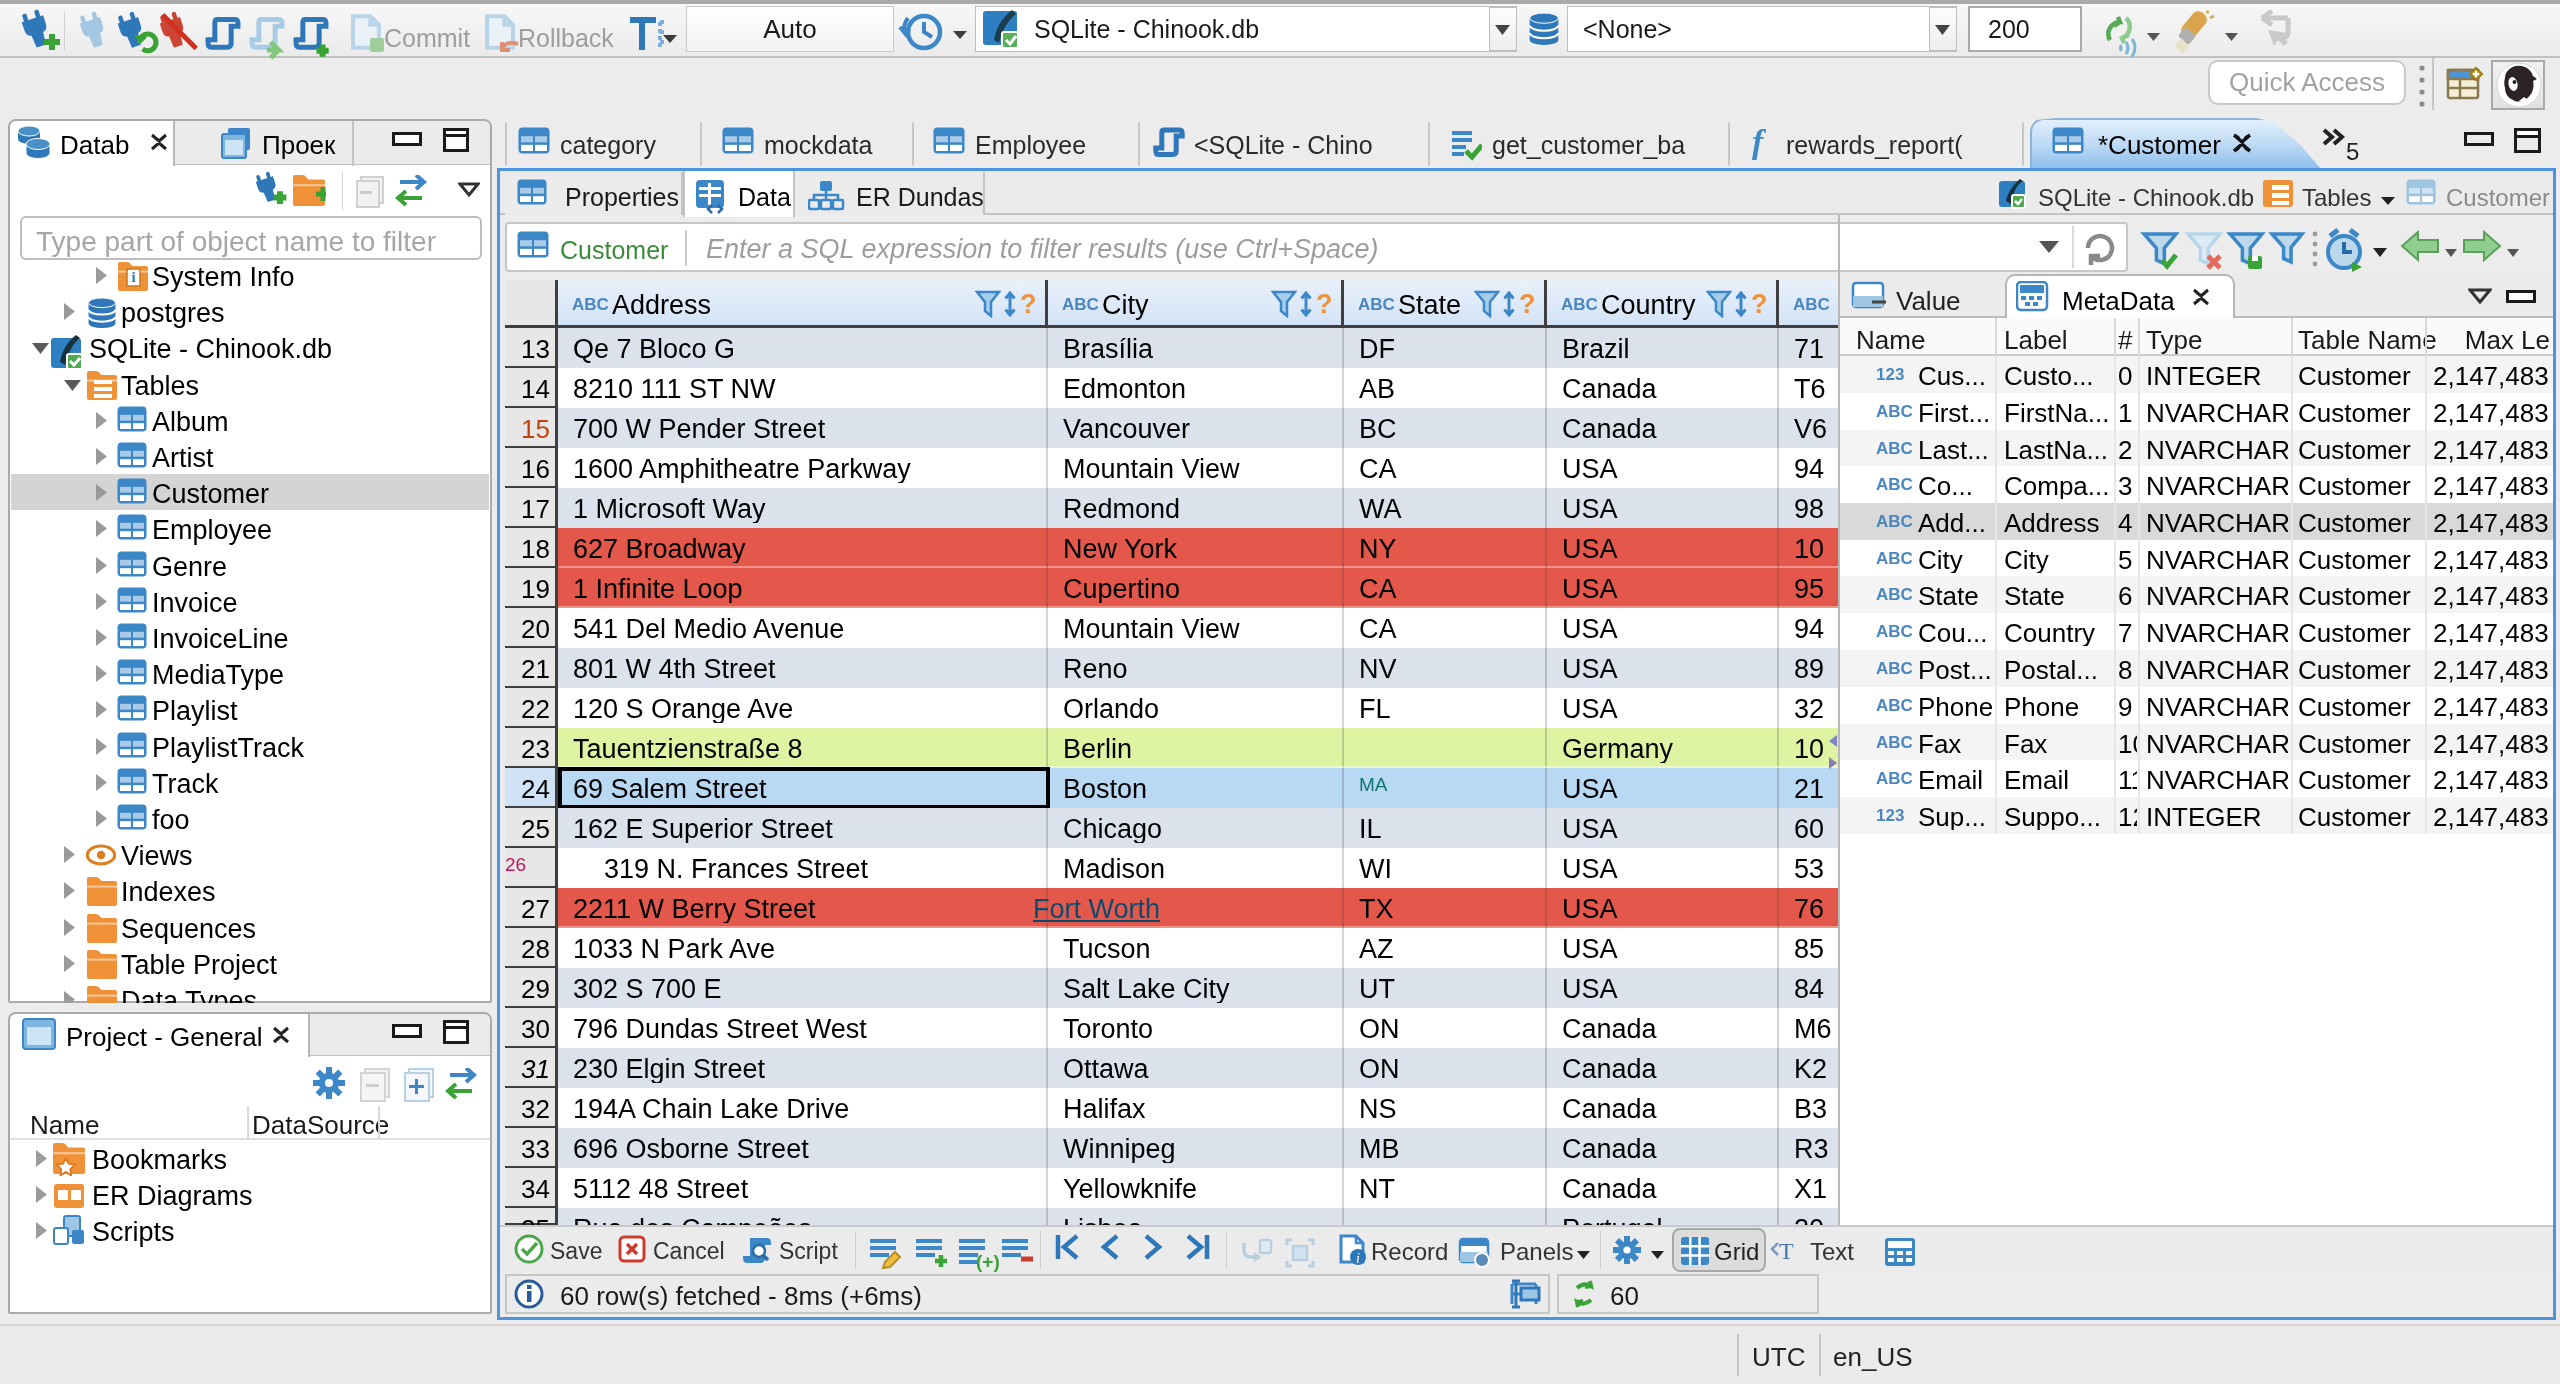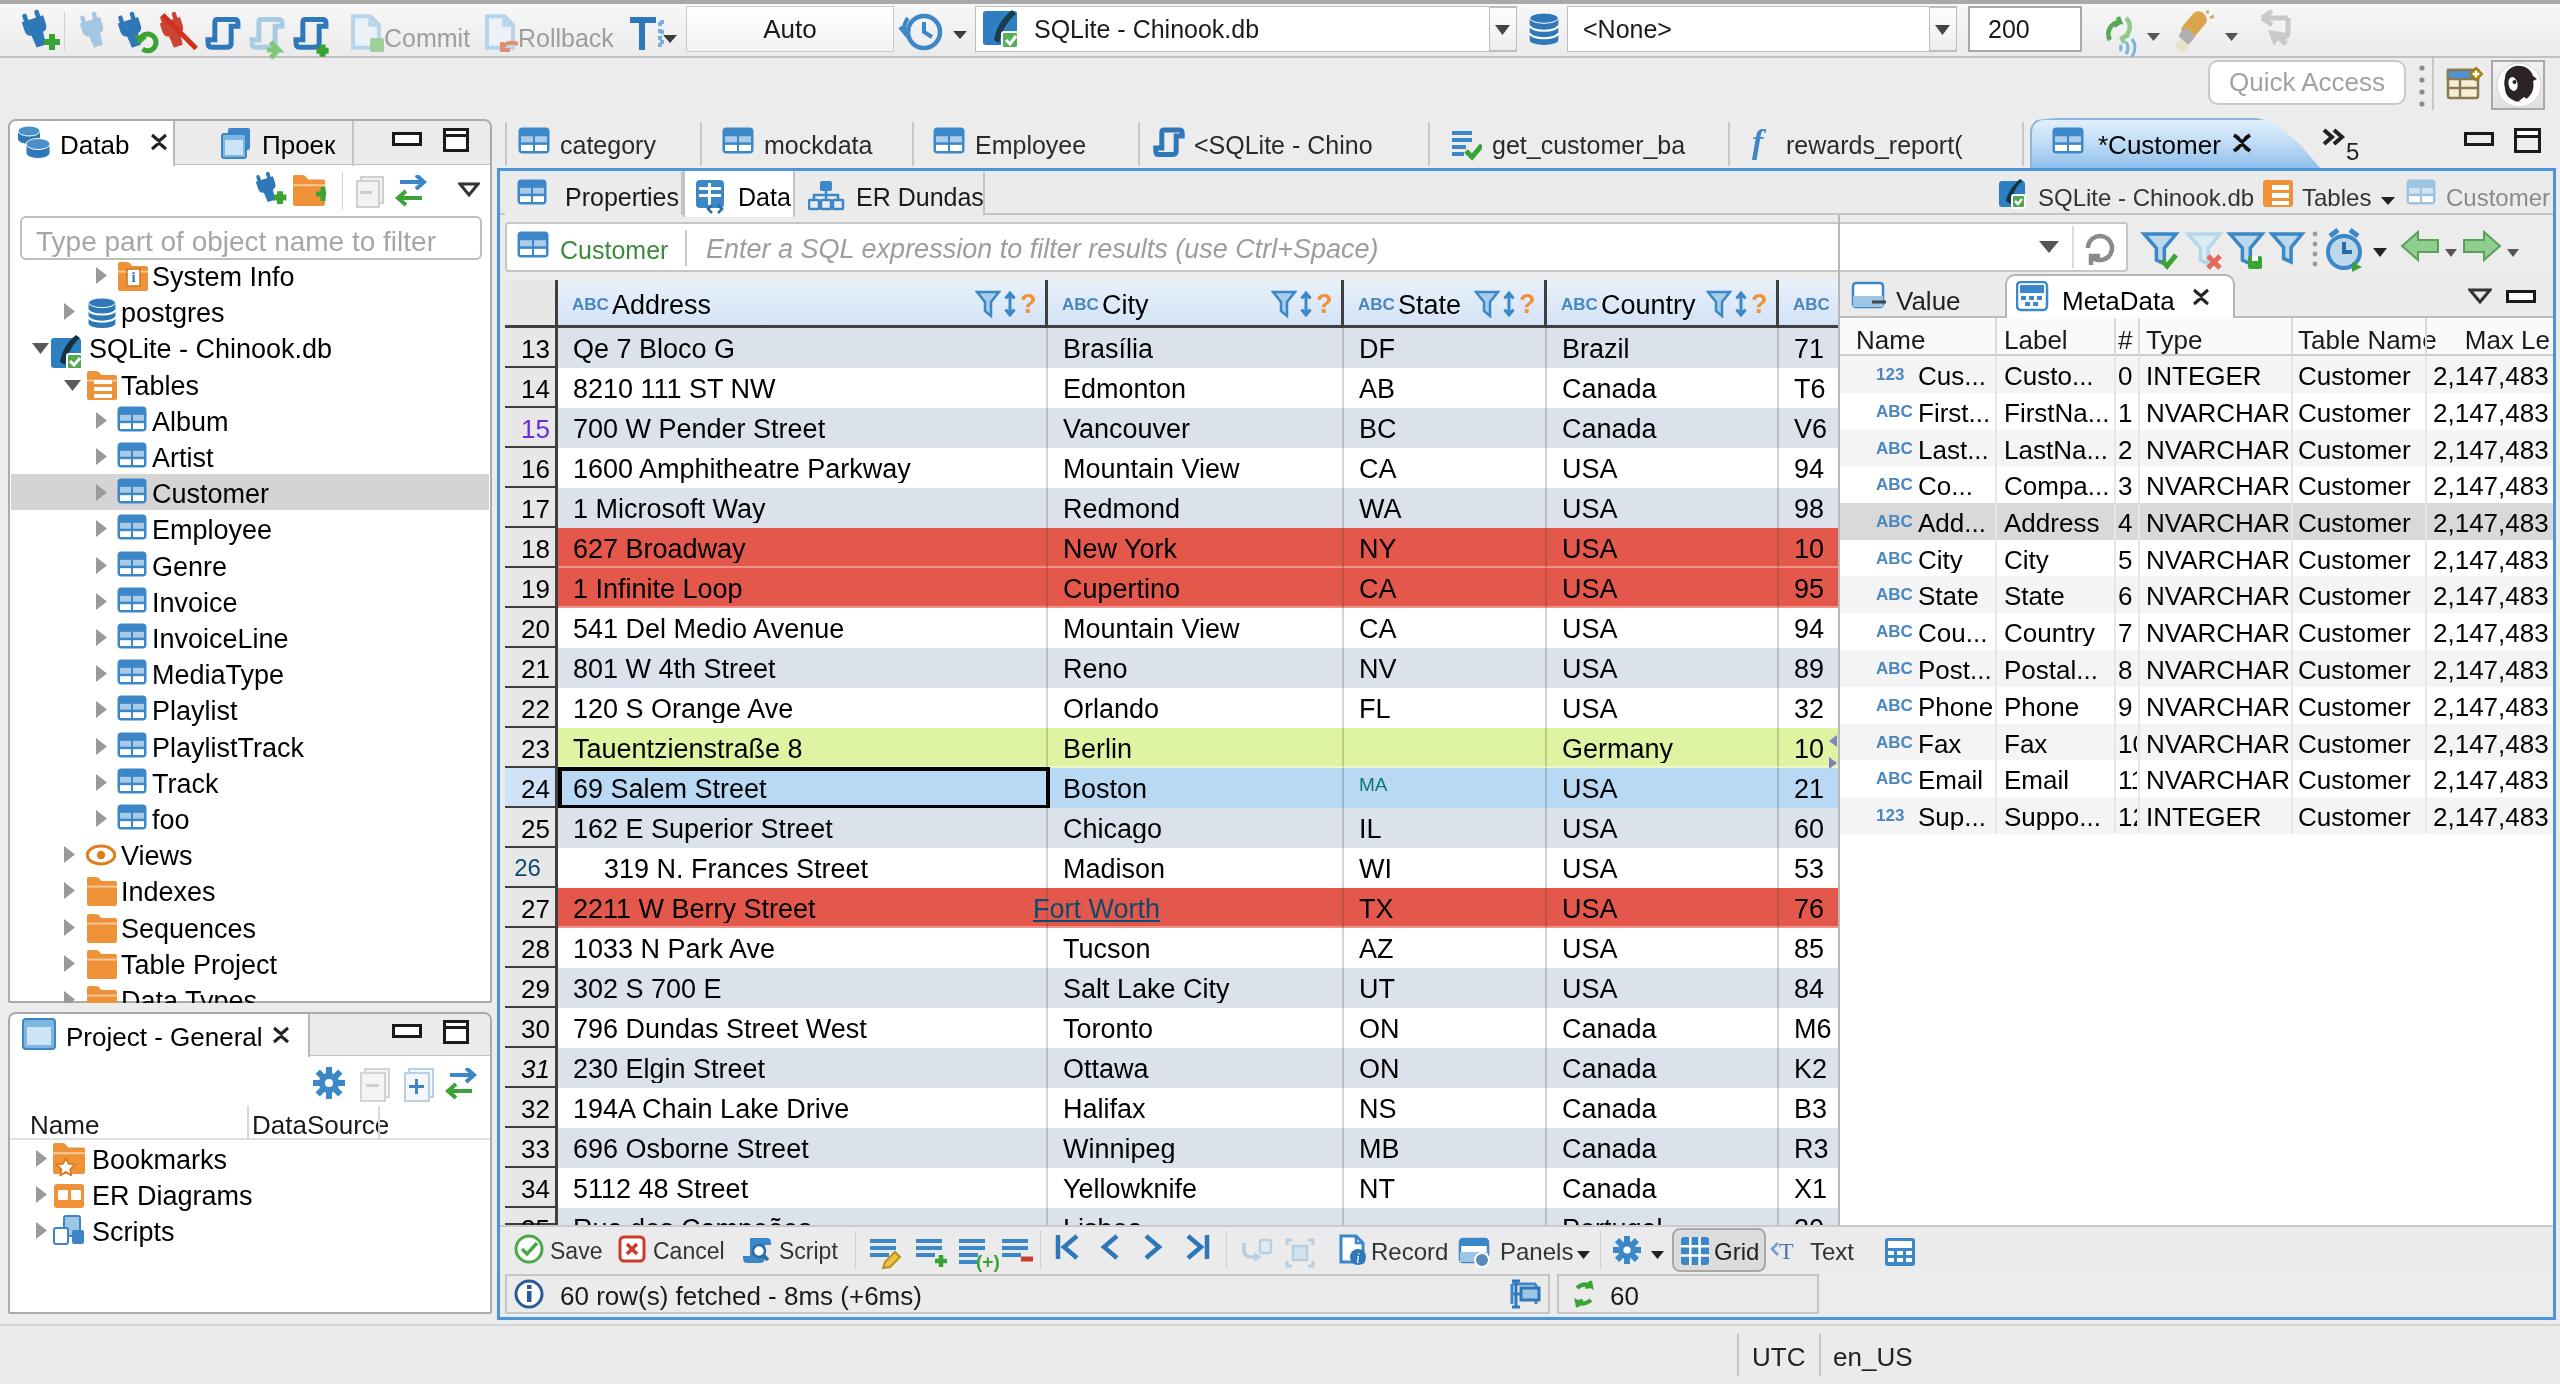--- a/index.html
+++ b/index.html
@@ -734,21 +734,21 @@
 <div style="position:absolute;left:573px;top:374px;width:468px;height:29px;font-size:27px;color:#000;overflow:hidden;">8210 111 ST NW</div>
 <div style="position:absolute;left:1048px;top:368px;width:296px;height:40px;background:#ffffff;border-right:2px solid rgba(60,60,60,0.22);"></div>
 <div style="position:absolute;left:1063px;top:374px;width:274px;height:29px;font-size:27px;color:#000;overflow:hidden;">Edmonton</div>
 <div style="position:absolute;left:1344px;top:368px;width:203px;height:40px;background:#ffffff;border-right:2px solid rgba(60,60,60,0.22);"></div>
 <div style="position:absolute;left:1359px;top:374px;width:181px;height:29px;font-size:27px;color:#000;overflow:hidden;">AB</div>
 <div style="position:absolute;left:1547px;top:368px;width:232px;height:40px;background:#ffffff;border-right:2px solid rgba(60,60,60,0.22);"></div>
 <div style="position:absolute;left:1562px;top:374px;width:210px;height:29px;font-size:27px;color:#000;overflow:hidden;">Canada</div>
 <div style="position:absolute;left:1779px;top:368px;width:59px;height:40px;background:#ffffff;"></div>
 <div style="position:absolute;left:1794px;top:374px;width:37px;height:29px;font-size:27px;color:#000;overflow:hidden;">T6</div>
 <div style="position:absolute;left:505px;top:408px;width:53px;height:40px;background:#e7e7e7;border-right:3px solid #3f3f3f;border-bottom:2px solid #3f3f3f;"></div>
-<div style="position:absolute;left:505px;top:414px;width:45px;height:28px;font-size:26px;color:#6d28d9;text-align:right;">15</div>
+<div style="position:absolute;left:505px;top:414px;width:45px;height:28px;font-size:26px;color:#c2410c;text-align:right;">15</div>
 <div style="position:absolute;left:558px;top:408px;width:490px;height:40px;background:#dbe2ec;border-right:2px solid rgba(60,60,60,0.22);"></div>
 <div style="position:absolute;left:573px;top:414px;width:468px;height:29px;font-size:27px;color:#000;overflow:hidden;">700 W Pender Street</div>
 <div style="position:absolute;left:1048px;top:408px;width:296px;height:40px;background:#dbe2ec;border-right:2px solid rgba(60,60,60,0.22);"></div>
 <div style="position:absolute;left:1063px;top:414px;width:274px;height:29px;font-size:27px;color:#000;overflow:hidden;">Vancouver</div>
 <div style="position:absolute;left:1344px;top:408px;width:203px;height:40px;background:#dbe2ec;border-right:2px solid rgba(60,60,60,0.22);"></div>
 <div style="position:absolute;left:1359px;top:414px;width:181px;height:29px;font-size:27px;color:#000;overflow:hidden;">BC</div>
 <div style="position:absolute;left:1547px;top:408px;width:232px;height:40px;background:#dbe2ec;border-right:2px solid rgba(60,60,60,0.22);"></div>
 <div style="position:absolute;left:1562px;top:414px;width:210px;height:29px;font-size:27px;color:#000;overflow:hidden;">Canada</div>
 <div style="position:absolute;left:1779px;top:408px;width:59px;height:40px;background:#dbe2ec;"></div>
 <div style="position:absolute;left:1794px;top:414px;width:37px;height:29px;font-size:27px;color:#000;overflow:hidden;">V6</div>
@@ -867,21 +867,21 @@
 <div style="position:absolute;left:573px;top:814px;width:468px;height:29px;font-size:27px;color:#000;overflow:hidden;">162 E Superior Street</div>
 <div style="position:absolute;left:1048px;top:808px;width:296px;height:40px;background:#dbe2ec;border-right:2px solid rgba(60,60,60,0.22);"></div>
 <div style="position:absolute;left:1063px;top:814px;width:274px;height:29px;font-size:27px;color:#000;overflow:hidden;">Chicago</div>
 <div style="position:absolute;left:1344px;top:808px;width:203px;height:40px;background:#dbe2ec;border-right:2px solid rgba(60,60,60,0.22);"></div>
 <div style="position:absolute;left:1359px;top:814px;width:181px;height:29px;font-size:27px;color:#000;overflow:hidden;">IL</div>
 <div style="position:absolute;left:1547px;top:808px;width:232px;height:40px;background:#dbe2ec;border-right:2px solid rgba(60,60,60,0.22);"></div>
 <div style="position:absolute;left:1562px;top:814px;width:210px;height:29px;font-size:27px;color:#000;overflow:hidden;">USA</div>
 <div style="position:absolute;left:1779px;top:808px;width:59px;height:40px;background:#dbe2ec;"></div>
 <div style="position:absolute;left:1794px;top:814px;width:37px;height:29px;font-size:27px;color:#000;overflow:hidden;">60</div>
 <div style="position:absolute;left:505px;top:848px;width:53px;height:40px;background:#e7e7e7;border-right:3px solid #3f3f3f;border-bottom:2px solid #3f3f3f;"></div>
-<div style="position:absolute;left:505px;top:854px;width:45px;height:28px;font-size:24px;color:#0c4a6e;text-align:center;">26</div>
+<div style="position:absolute;left:505px;top:854px;width:45px;height:28px;font-size:19px;color:#be185d;text-align:left;">26</div>
 <div style="position:absolute;left:558px;top:848px;width:490px;height:40px;background:#ffffff;border-right:2px solid rgba(60,60,60,0.22);"></div>
 <div style="position:absolute;left:604px;top:854px;width:468px;height:29px;font-size:27px;color:#000;overflow:hidden;">319 N. Frances Street</div>
 <div style="position:absolute;left:1048px;top:848px;width:296px;height:40px;background:#ffffff;border-right:2px solid rgba(60,60,60,0.22);"></div>
 <div style="position:absolute;left:1063px;top:854px;width:274px;height:29px;font-size:27px;color:#000;overflow:hidden;">Madison</div>
 <div style="position:absolute;left:1344px;top:848px;width:203px;height:40px;background:#ffffff;border-right:2px solid rgba(60,60,60,0.22);"></div>
 <div style="position:absolute;left:1359px;top:854px;width:181px;height:29px;font-size:27px;color:#000;overflow:hidden;">WI</div>
 <div style="position:absolute;left:1547px;top:848px;width:232px;height:40px;background:#ffffff;border-right:2px solid rgba(60,60,60,0.22);"></div>
 <div style="position:absolute;left:1562px;top:854px;width:210px;height:29px;font-size:27px;color:#000;overflow:hidden;">USA</div>
 <div style="position:absolute;left:1779px;top:848px;width:59px;height:40px;background:#ffffff;"></div>
 <div style="position:absolute;left:1794px;top:854px;width:37px;height:29px;font-size:27px;color:#000;overflow:hidden;">53</div>

